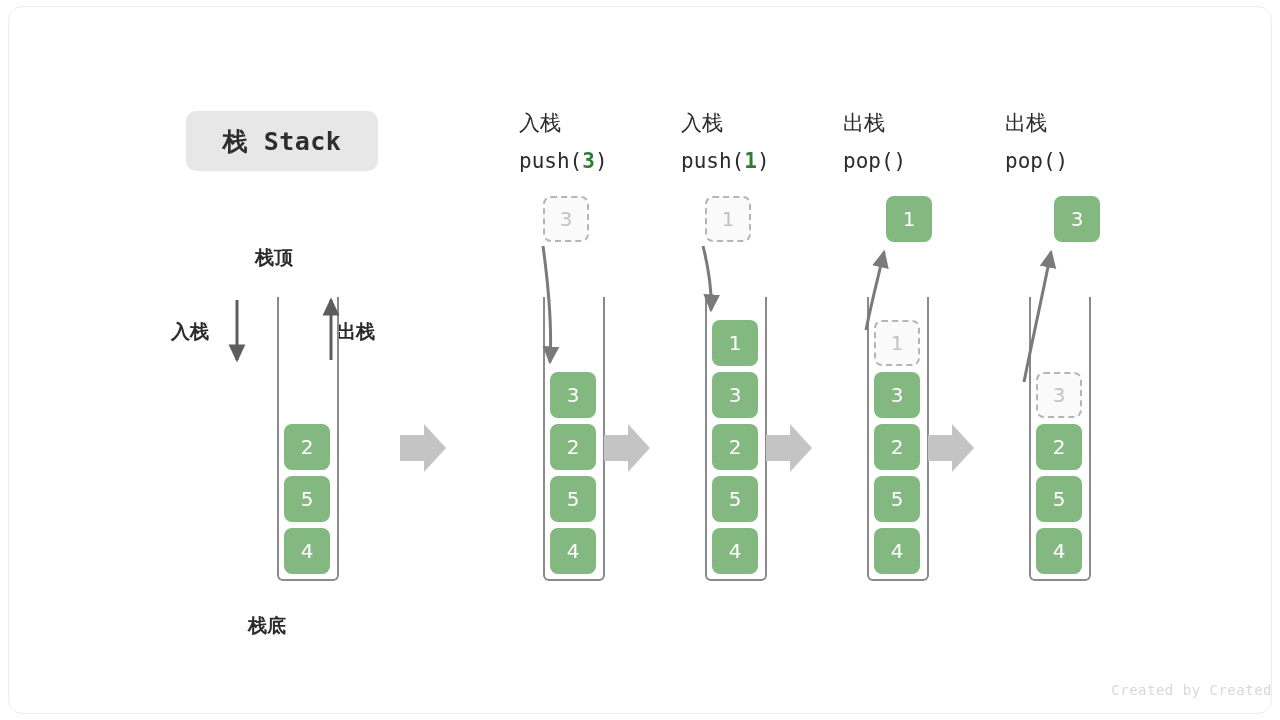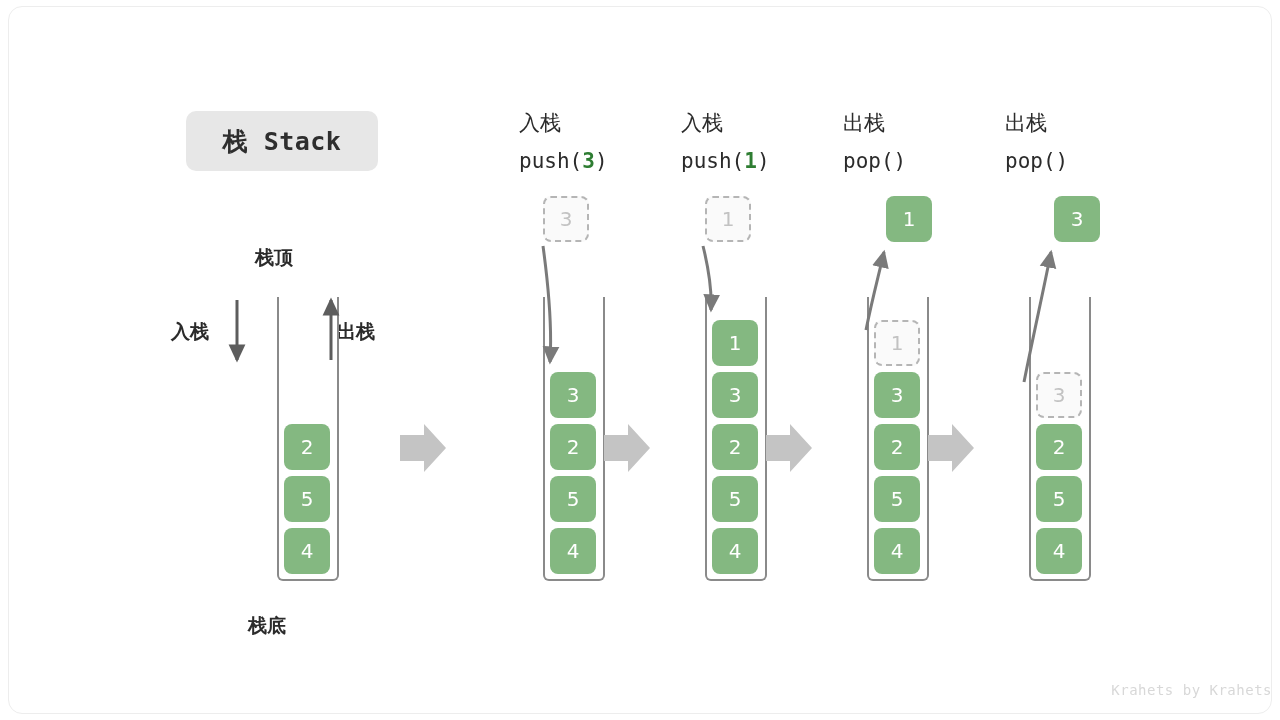--- a/index.html
+++ b/index.html
@@ -236,14 +236,14 @@
       <path d="M604,435 L628,435 L628,424 L650,448 L628,472 L628,461 L604,461 z"></path>
     </g>
     <g fill="#c4c4c4">
       <path d="M766,435 L790,435 L790,424 L812,448 L790,472 L790,461 L766,461 z"></path>
     </g>
     <g fill="#c4c4c4">
       <path d="M928,435 L952,435 L952,424 L974,448 L952,472 L952,461 L928,461 z"></path>
     </g>
   </svg>
 
-  <div class="credit">Krahets by Krahets</div>
+  <div class="credit">Created by Created</div>
 </div>
 
 </body></html>

